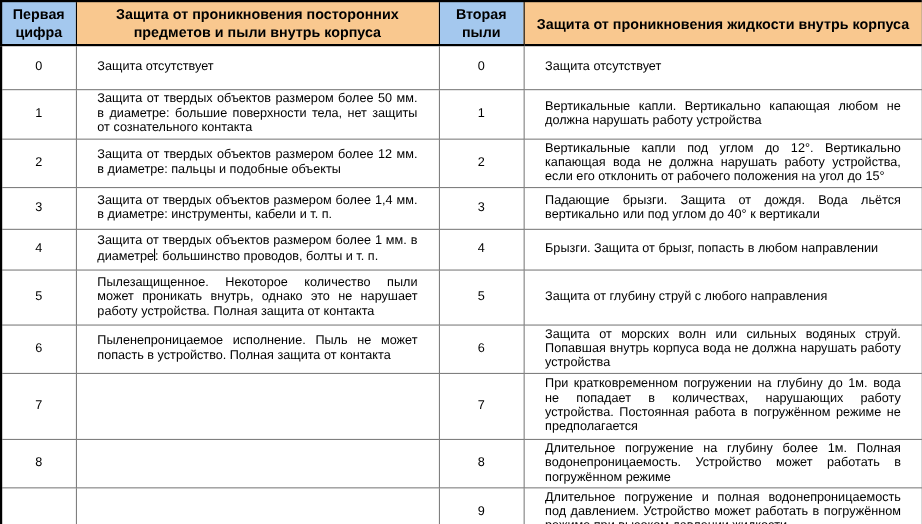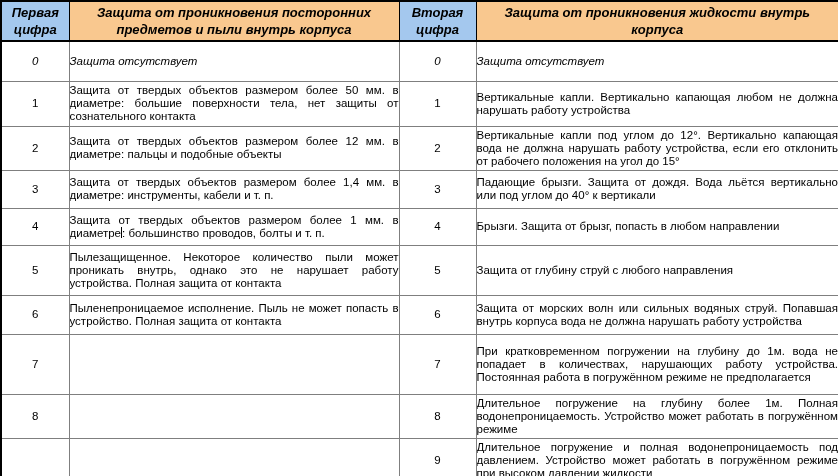--- a/index.html
+++ b/index.html
@@ -24,53 +24,53 @@
     text-align: center;
     vertical-align: middle;
     padding: 2px 4px;
   }
   th.tan { background: var(--tan, #f9c88f); }
   td {
     border: 1px solid var(--grid, #7f7f7f);
     font-size: 11.5px;
     line-height: 13px;
     vertical-align: middle;
-    padding: 2px 0;
+    padding: 2px 19px;
     overflow: hidden;
   }
   td.digit { text-align: center; padding: 2px 2px; }
   td.desc  { text-align: justify; }
   .caret {
     display: inline-block;
     width: 1px;
     height: 11px;
     background: #000;
     vertical-align: -1px;
   }
-  tr.h40 { height: 40px; font-style: italic; } tr.h45 { height: 45px; }
+  tr.h40 { height: 40px; } tr.h45 { height: 45px; }
   tr.h38 { height: 38px; } tr.h37 { height: 37px; }
   tr.h50 { height: 50px; } tr.h39 { height: 39px; }
   tr.h60 { height: 60px; } tr.h43 { height: 43px; }
   tr.h46 { height: 46px; }
 </style>
 </head>
 <body>
 
 <table class="ip-table">
   <colgroup>
     <col style="width:68px">
       <col style="width:330px">
       <col style="width:77px">
       <col style="width:363px">
   </colgroup>
   <thead>
     <tr class="h40">
       <th>Первая цифра</th>
       <th class="tan">Защита от проникновения посторонних предметов и пыли внутрь корпуса</th>
-      <th>Вторая цифра</th>
+      <th>Вторая пыли</th>
       <th class="tan">Защита от проникновения жидкости внутрь корпуса</th>
     </tr>
   </thead>
   <tbody>
     <tr class="h40">
       <td class="digit">0</td>
       <td class="desc">Защита отсутствует</td>
       <td class="digit">0</td>
       <td class="desc">Защита отсутствует</td>
     </tr>

